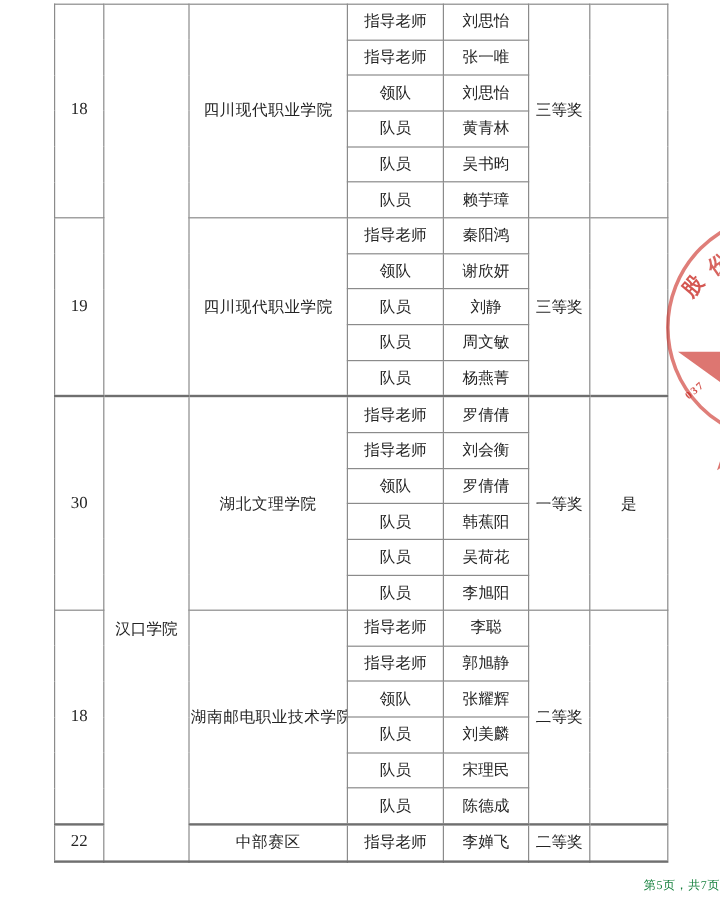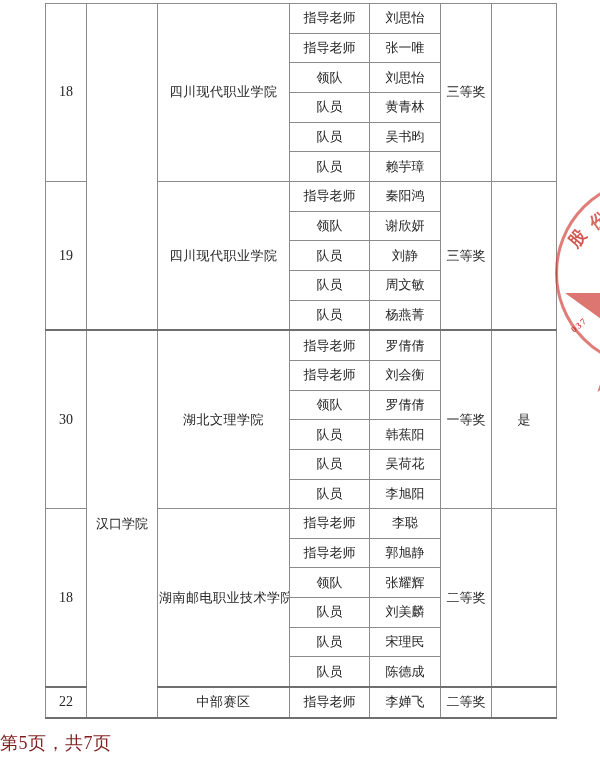--- a/index.html
+++ b/index.html
@@ -19,22 +19,22 @@
   .stamp-star{position:absolute;left:565px;top:232px;width:170px;height:160px;
         background:rgba(204,47,39,.66);
         clip-path:polygon(50% 0%,61.8% 38.2%,100% 38.2%,69.1% 61.8%,80.9% 100%,50% 76.4%,19.1% 100%,30.9% 61.8%,0% 38.2%,38.2% 38.2%);}
   .stamp-char1{position:absolute;left:569px;top:227px;font-size:17px;font-weight:bold;
         color:rgba(200,40,33,.78);transform:rotate(-50deg);}
   .stamp-char2{position:absolute;left:590px;top:209px;font-size:17px;font-weight:bold;
         color:rgba(200,40,33,.72);transform:rotate(-35deg);}
   .stamp-digits{position:absolute;left:570px;top:320px;font-size:9px;font-weight:bold;
         color:rgba(200,40,33,.8);transform:rotate(-40deg);letter-spacing:1.5px;}
   
-  .footer{position:absolute;left:0;top:731px;width:100%;text-align:left;
-        font-size:18px;color:#7f1d1d;letter-spacing:.5px;}
+  .footer{position:absolute;left:0;top:731px;width:100%;text-align:right;
+        font-size:10px;color:#15803d;letter-spacing:.5px;}
 </style>
 </head>
 <body>
 
 <div class="page">
 
   <table class="results">
     <colgroup>
       <col style="width:41px">
         <col style="width:71px">

